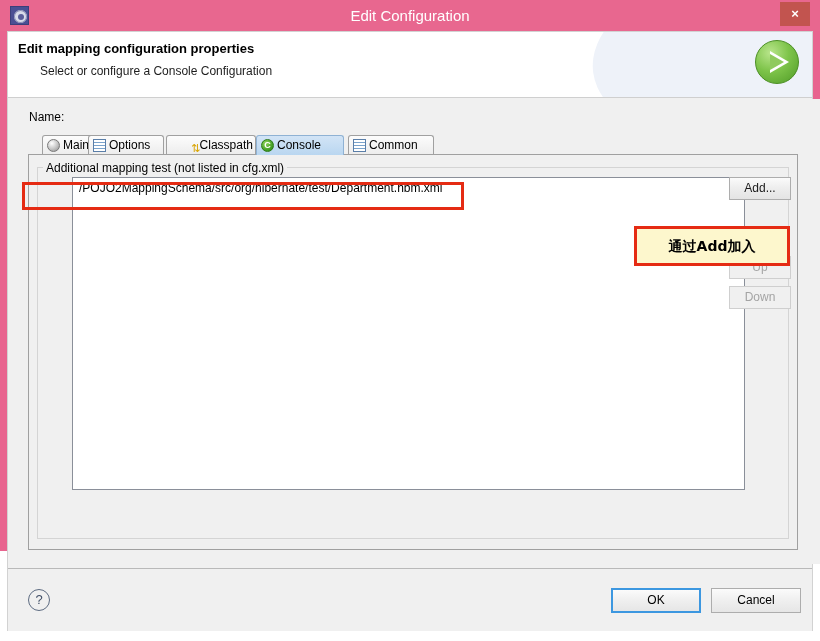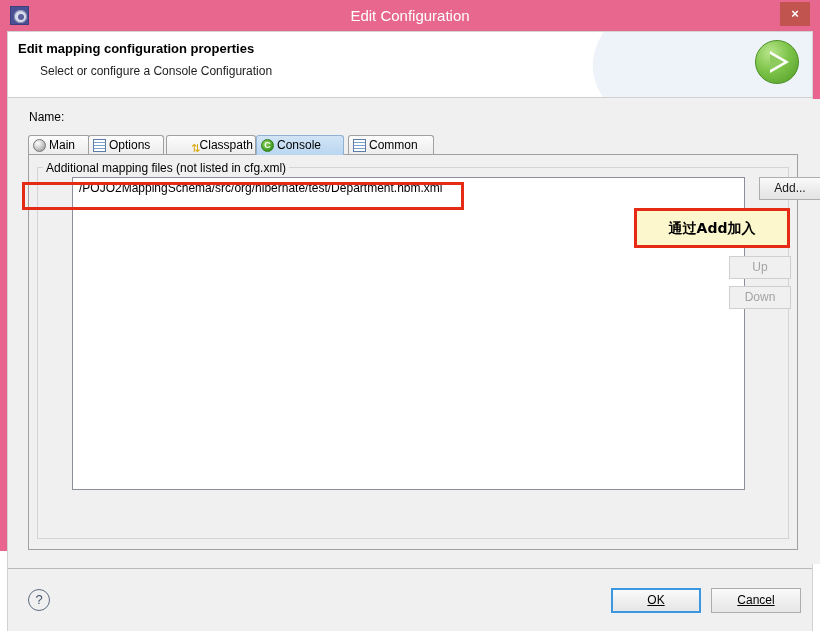--- a/index.html
+++ b/index.html
@@ -334,21 +334,21 @@
   .side-button.disabled {
     color: #a4a4a4;
     background: #f0f0f0;
     border-color: #cfcfcf;
     cursor: default;
   }
 
   
   #annotation {
     position: absolute;
-    left: 634px; top: 208px;
+    left: 634px; top: 226px;
     width: 156px; height: 40px;
     background: #fdf7cd;
     border: 3px solid #e52b13;
     box-sizing: border-box;
     z-index: 30;
     font-family: "DejaVu Sans", "Liberation Sans", sans-serif;
     font-size: 14px;
     font-weight: bold;
     color: #000000;
     line-height: 34px;
@@ -405,21 +405,20 @@
     width: 90px; height: 25px;
     box-sizing: border-box;
     border: 1px solid #adadad;
     background: linear-gradient(to bottom, #fbfbfb 0%, #f0f0f0 45%, #e6e6e6 100%);
     font-family: "Liberation Sans", sans-serif;
     font-size: 12px;
     color: #000000;
     text-align: center;
     line-height: 23px;
     cursor: pointer;
-    text-decoration: underline;
   }
   #ok-button {
     left: 603px;
     border: 2px solid #3c97e0;
     line-height: 21px;
   }
   #cancel-button {
     left: 703px;
   }
 </style>
@@ -448,21 +447,21 @@
       </div>
     </div>
 
     <div id="content">
 
       <div id="name-row">
         <div id="name-label">Name:</div>
       </div>
 
       <div id="tabstrip">
-        <div class="tab" style="left:0px; width:62px;">
+        <div class="tab" style="left:14px; width:62px;">
           <span class="tab-icon icon-sphere"></span>
           <span>Main</span>
         </div>
         <div class="tab" style="left:60px; width:76px;">
           <span class="tab-icon icon-doc"></span>
           <span>Options</span>
         </div>
         <div class="tab" style="left:138px; width:90px;">
           <span class="tab-icon icon-arrows">⇅</span>
           <span>Classpath</span>
@@ -473,27 +472,27 @@
         </div>
         <div class="tab" style="left:320px; width:86px;">
           <span class="tab-icon icon-doc"></span>
           <span>Common</span>
         </div>
       </div>
 
       <div id="tabpanel">
 
         <div id="group-frame"></div>
-        <div id="group-label">Additional mapping files (not listed in cfg.xml)</div>
+        <div id="group-label">Additional mapping test (not listed in cfg.xml)</div>
 
         <div id="listbox">
           <div id="list-item-0">/POJO2MappingSchema/src/org/hibernate/test/Department.hbm.xml</div>
         </div>
 
-        <div class="side-button" style="left:700px; top:22px;margin-left:30px;">Add...</div>
+        <div class="side-button" style="left:700px; top:22px;">Add...</div>
         <div class="side-button disabled" style="left:700px; top:101px;">Up</div>
         <div class="side-button disabled" style="left:700px; top:131px;">Down</div>
 
       </div>
 
       <div class="bottom-button" style="left:588px; top:474px;">Apply</div>
       <div class="bottom-button" style="left:686px; top:474px;">Revert</div>
 
     </div>
 

